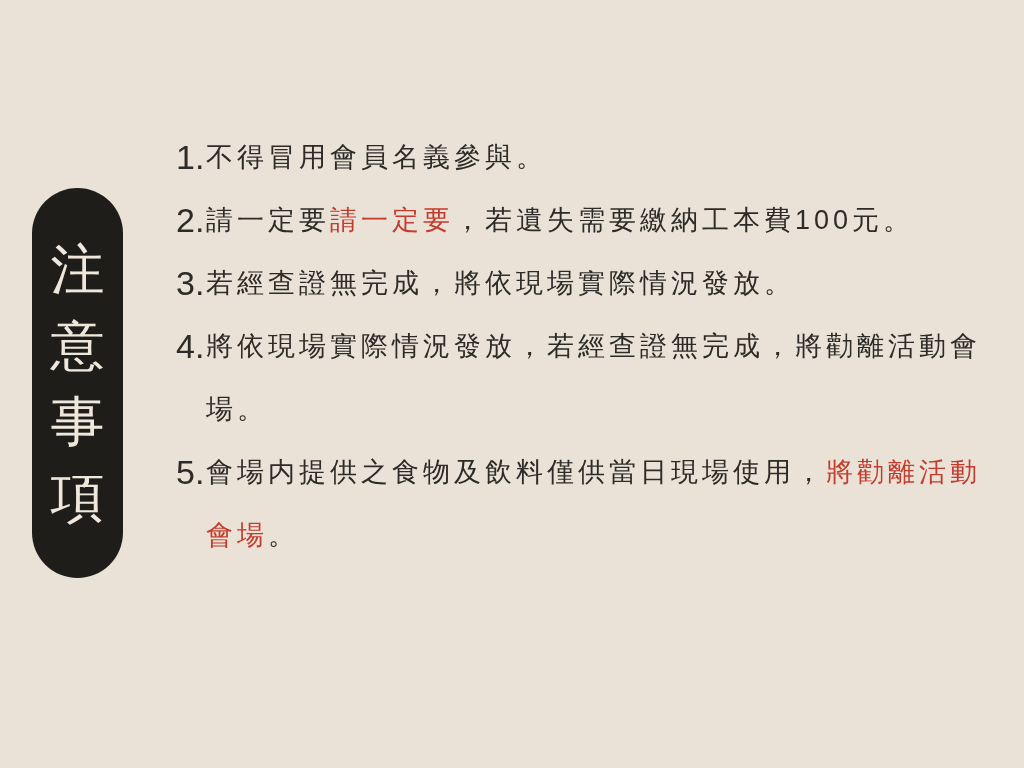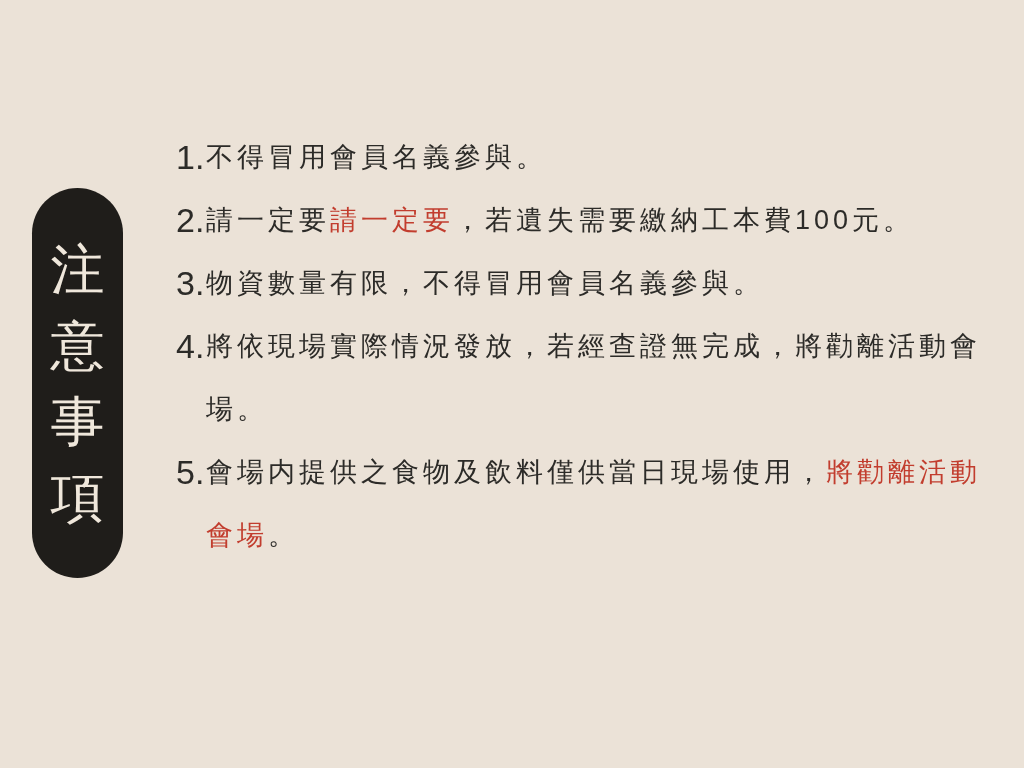--- a/index.html
+++ b/index.html
@@ -78,21 +78,21 @@
       <li class="note-item">
         <span class="note-num">1.</span>
         <div class="note-txt"><span class="seg-default">不得冒用會員名義參與。</span></div>
       </li>
       <li class="note-item">
         <span class="note-num">2.</span>
         <div class="note-txt"><span class="seg-default">請一定要</span><span class="seg-red">請一定要</span><span class="seg-default">，若遺失需要繳納工本費100元。</span></div>
       </li>
       <li class="note-item">
         <span class="note-num">3.</span>
-        <div class="note-txt"><span class="seg-default">物資數量有限，不得冒用會員名義參與。</span></div>
+        <div class="note-txt"><span class="seg-default">若經查證無完成，將依現場實際情況發放。</span></div>
       </li>
       <li class="note-item">
         <span class="note-num">4.</span>
         <div class="note-txt"><span class="seg-default">將依現場實際情況發放，若經查證無完成，將勸離活動會場。</span></div>
       </li>
       <li class="note-item">
         <span class="note-num">5.</span>
         <div class="note-txt"><span class="seg-default">會場内提供之食物及飲料僅供當日現場使用，</span><span class="seg-red">將勸離活動會場</span><span class="seg-default">。</span></div>
       </li>
     </ol>

